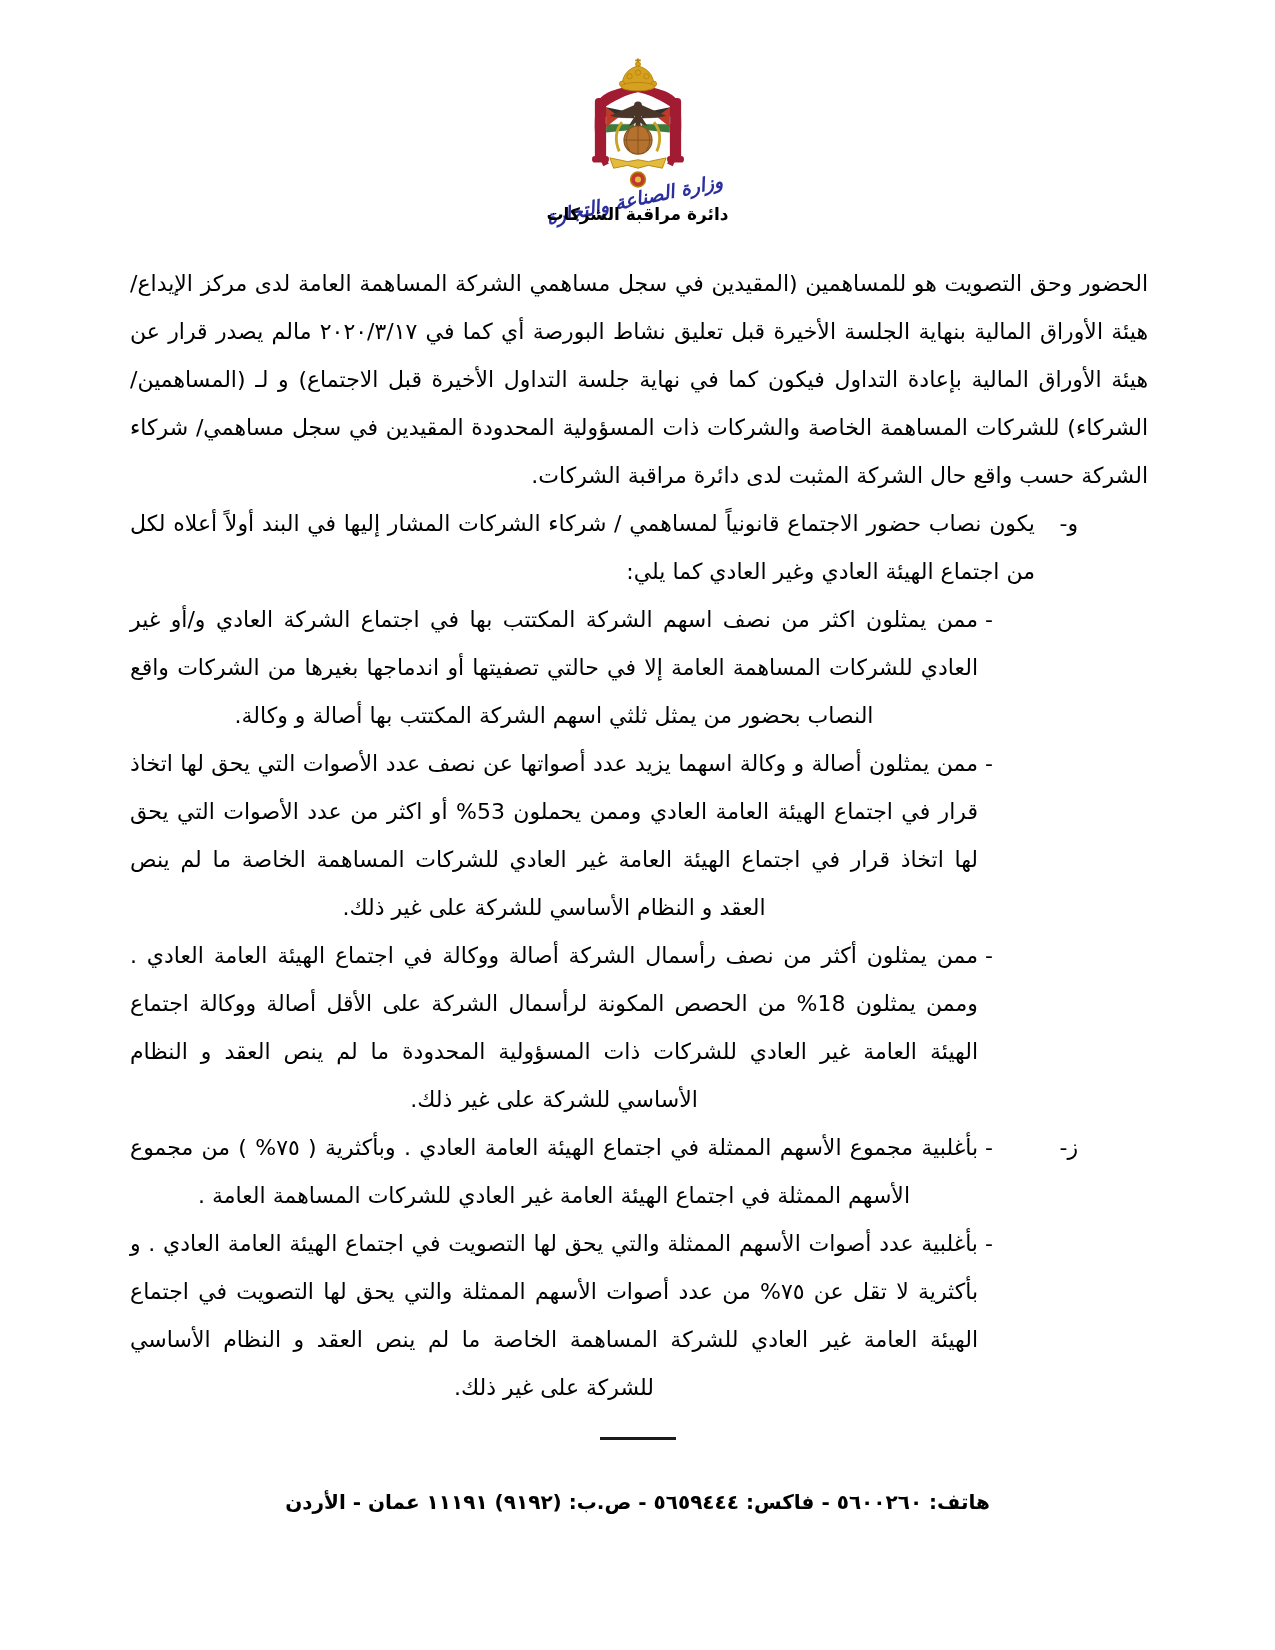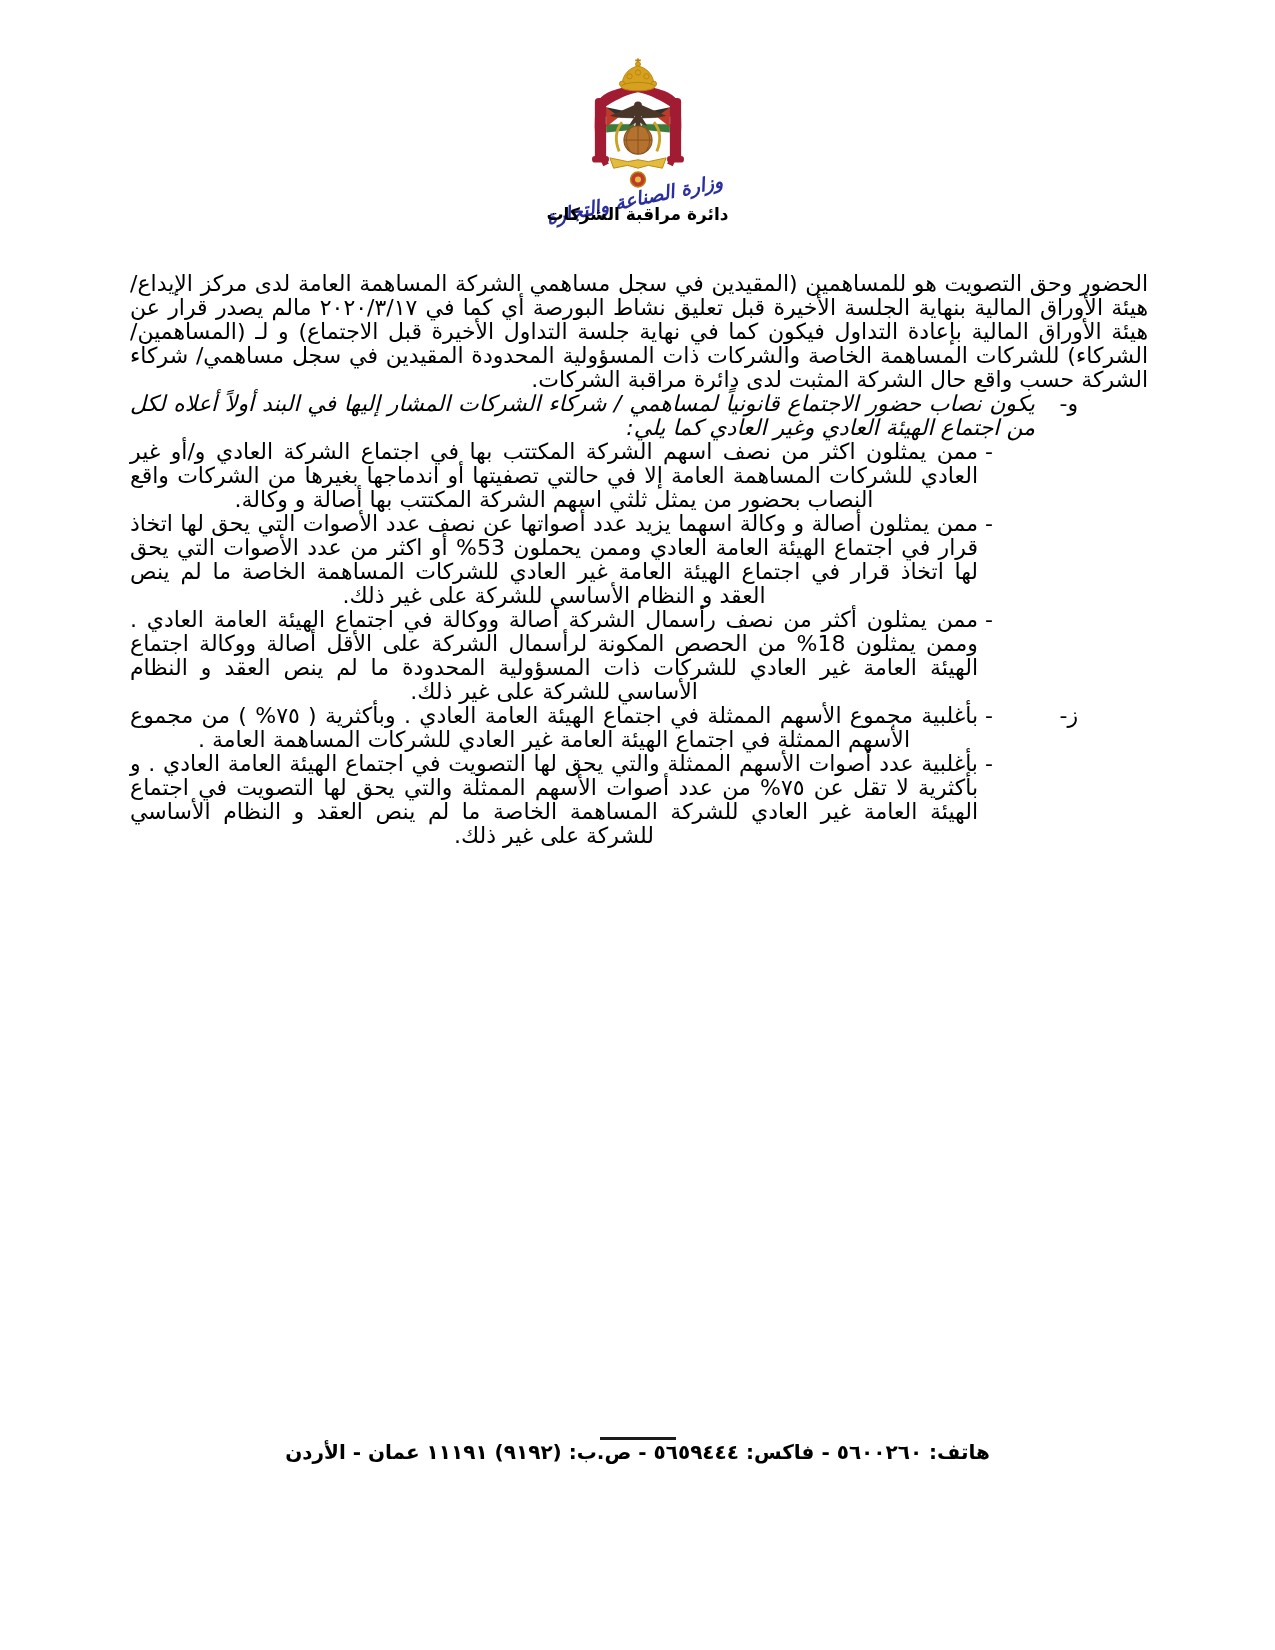--- a/index.html
+++ b/index.html
@@ -17,38 +17,38 @@
     direction:rtl;color:#2b2f9e;font-style:italic;font-weight:bold;
     font-size:19px;letter-spacing:1px;white-space:nowrap;
   }
   .dept-name{
     position:absolute;top:204px;left:50%;transform:translateX(-50%);
     direction:rtl;font-size:17px;font-weight:bold;white-space:nowrap;
   }
 
   
   .content{
-    position:absolute;top:272px;right:127px;width:1018px;
-    direction:rtl;font-size:22px;line-height:24px;
+    position:absolute;top:260px;right:127px;width:1018px;
+    direction:rtl;font-size:22px;line-height:48px;
   }
   p.para{margin:0;text-align:justify;text-align-last:right;}
   .clause{position:relative;}
   .clause > .marker{position:absolute;right:70px;top:0;}
-  .clause > p.lead{padding-right:113px;font-style:italic;}
+  .clause > p.lead{padding-right:113px;}
   .bullet{position:relative;}
   .bullet > .dash{position:absolute;right:155px;top:0;}
   .bullet > p.para{padding-right:170px;text-align-last:center;}
 
   
   .footer-rule{
     position:absolute;top:1437px;left:50%;transform:translateX(-50%);
     width:76px;height:3px;background:#1b1b1b;
   }
   .footer-ar{
-    position:absolute;top:1440px;left:0;width:100%;text-align:center;
+    position:absolute;top:1490px;left:0;width:100%;text-align:center;
     direction:rtl;font-weight:bold;font-size:20px;
   }
   .footer-en{
     position:absolute;top:1540px;left:0;width:100%;text-align:center;
     font-family:"Liberation Serif", serif;font-weight:bold;font-size:21px;
   }
   .footer-email{
     position:absolute;top:1577px;left:0;width:100%;text-align:center;
     font-family:"Liberation Serif", serif;font-weight:bold;font-size:21px;
   }

